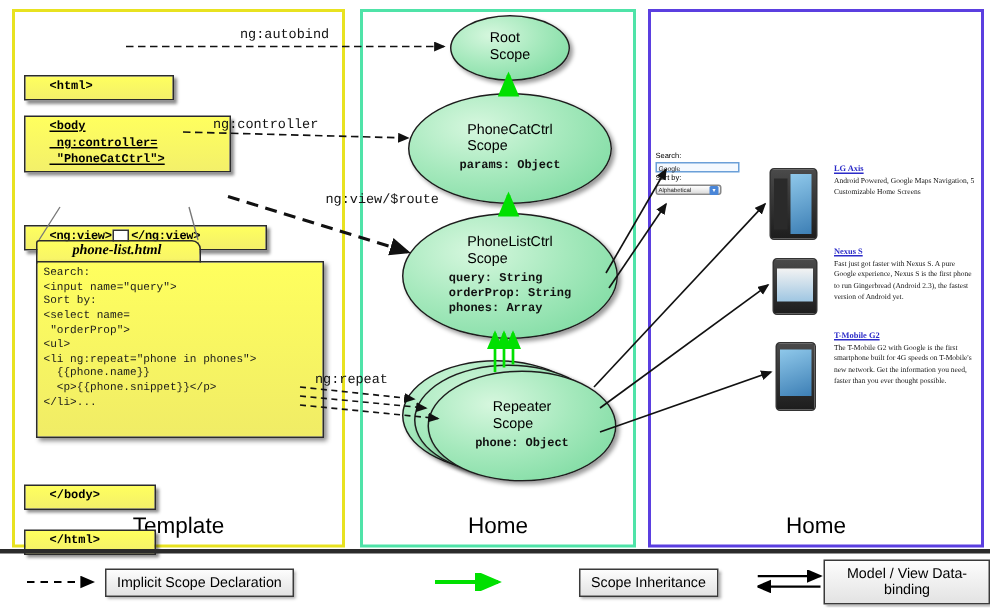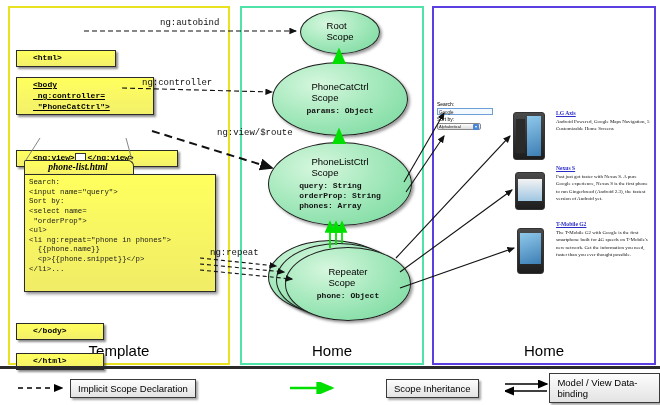--- a/index.html
+++ b/index.html
@@ -77,21 +77,21 @@
          background:linear-gradient(180deg,#4a4a4a,#1d1d1d);overflow:hidden;}
   .phone .scr{position:absolute;background:linear-gradient(160deg,#8fc8ea,#3d7fb5);}
 
   .listing{position:absolute;width:96px;font-family:"Liberation Serif",serif;color:#111;}
   .listing a{color:#2b2bc8;font-size:5.6px;text-decoration:underline;display:block;
              font-weight:bold;}
   .listing p{margin:2px 0 0 0;font-size:5px;line-height:1.45;color:#111;}
 
   
   #legend{position:absolute;left:0;top:372px;width:660px;height:33px;}
-  #legend .row{position:absolute;top:6px;height:20px;display:flex;align-items:center;}
+  #legend .row{position:absolute;top:6px;height:20px;display:flex;align-items:center;text-align:center;}
   .lg-box{border:1.5px solid #3a3a3a;background:linear-gradient(180deg,#fdfdfd,#e3e3e3);
           box-shadow:1.5px 1.5px 2px rgba(0,0,0,.35);font-size:9.5px;color:#000;
           padding:3px 7px;}
   .topbar{position:absolute;left:0;top:366px;width:660px;height:3px;background:#2b2b2b;}
 
   svg.ov{position:absolute;left:0;top:0;width:660px;height:405px;pointer-events:none;}
   .dlabel{position:absolute;font-family:"Liberation Mono",monospace;font-size:9px;
           color:#111;white-space:nowrap;}
 </style>
 </head>

